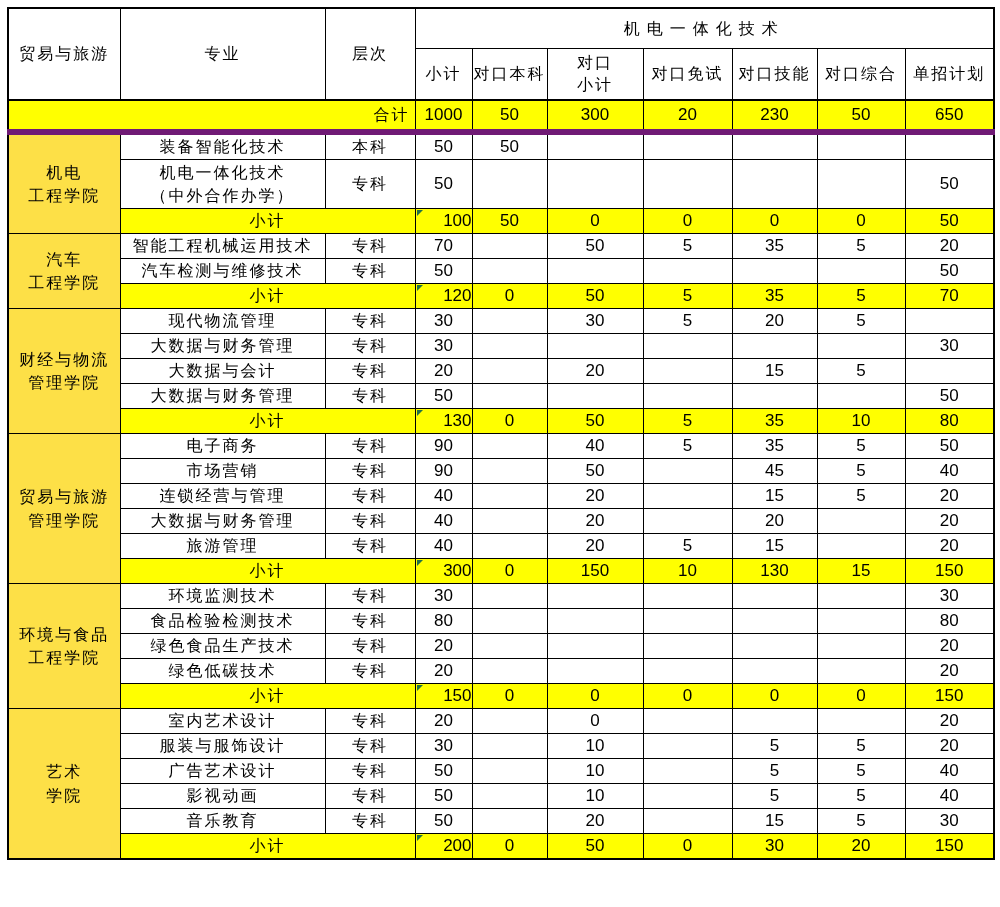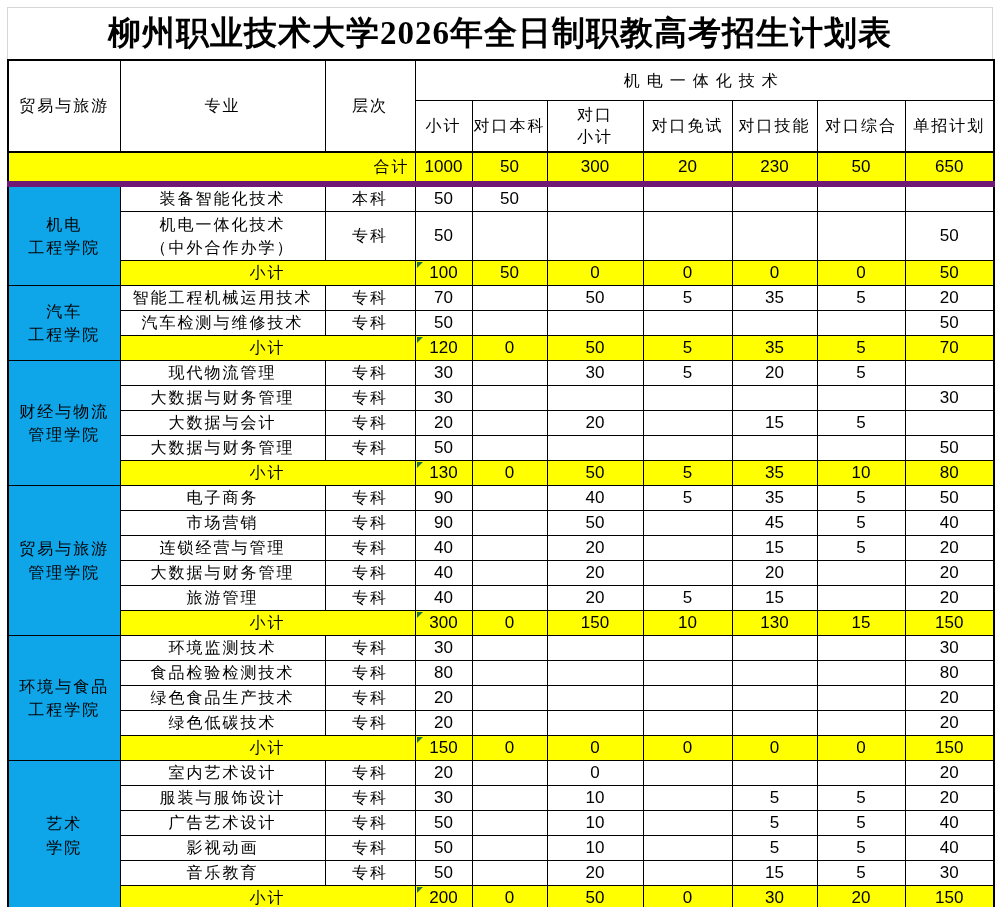--- a/index.html
+++ b/index.html
@@ -20,31 +20,30 @@
   tr.h2 th{height:50px;line-height:1.35;}
   td.num{font-family:"Liberation Sans",sans-serif;font-size:17px;letter-spacing:0;}
   tr.total td{height:28px;background:var(--hl,#FFFF00);
               border-top:2px solid #000;border-bottom:6px solid #701a75;}
   tr.total td.lbl{text-align:right;padding-right:5px;}
   tr.total td.num,tr.sub td.num{font-weight:normal;}
   tr.row td{height:24px;}
   tr.tall td{height:48px;}
   tr.section-start td{border-top:1px solid #fca5a5;}
   tr.sub td{height:24px;background:var(--hl,#FFFF00);}
-  td.college{background:#0ea5e9;}
-  td.rel{position:relative;}
+  td.college{background:#fde047;}
+  td.rel{position:relative;text-align:right;}
   .tri{position:absolute;left:1px;top:1px;width:0;height:0;
        border-top:6px solid var(--green,#217346);
        border-right:6px solid transparent;display:block;}
 </style>
 </head>
 <body>
 
 <div class="sheet">
-  <div class="title">柳州职业技术大学2026年全日制职教高考招生计划表</div>
 
   <table>
     <colgroup>
       <col style="width:112px">
         <col style="width:205px">
         <col style="width:90px">
       <col style="width:57px">
         <col style="width:75px">
         <col style="width:96px">
       <col style="width:89px">

